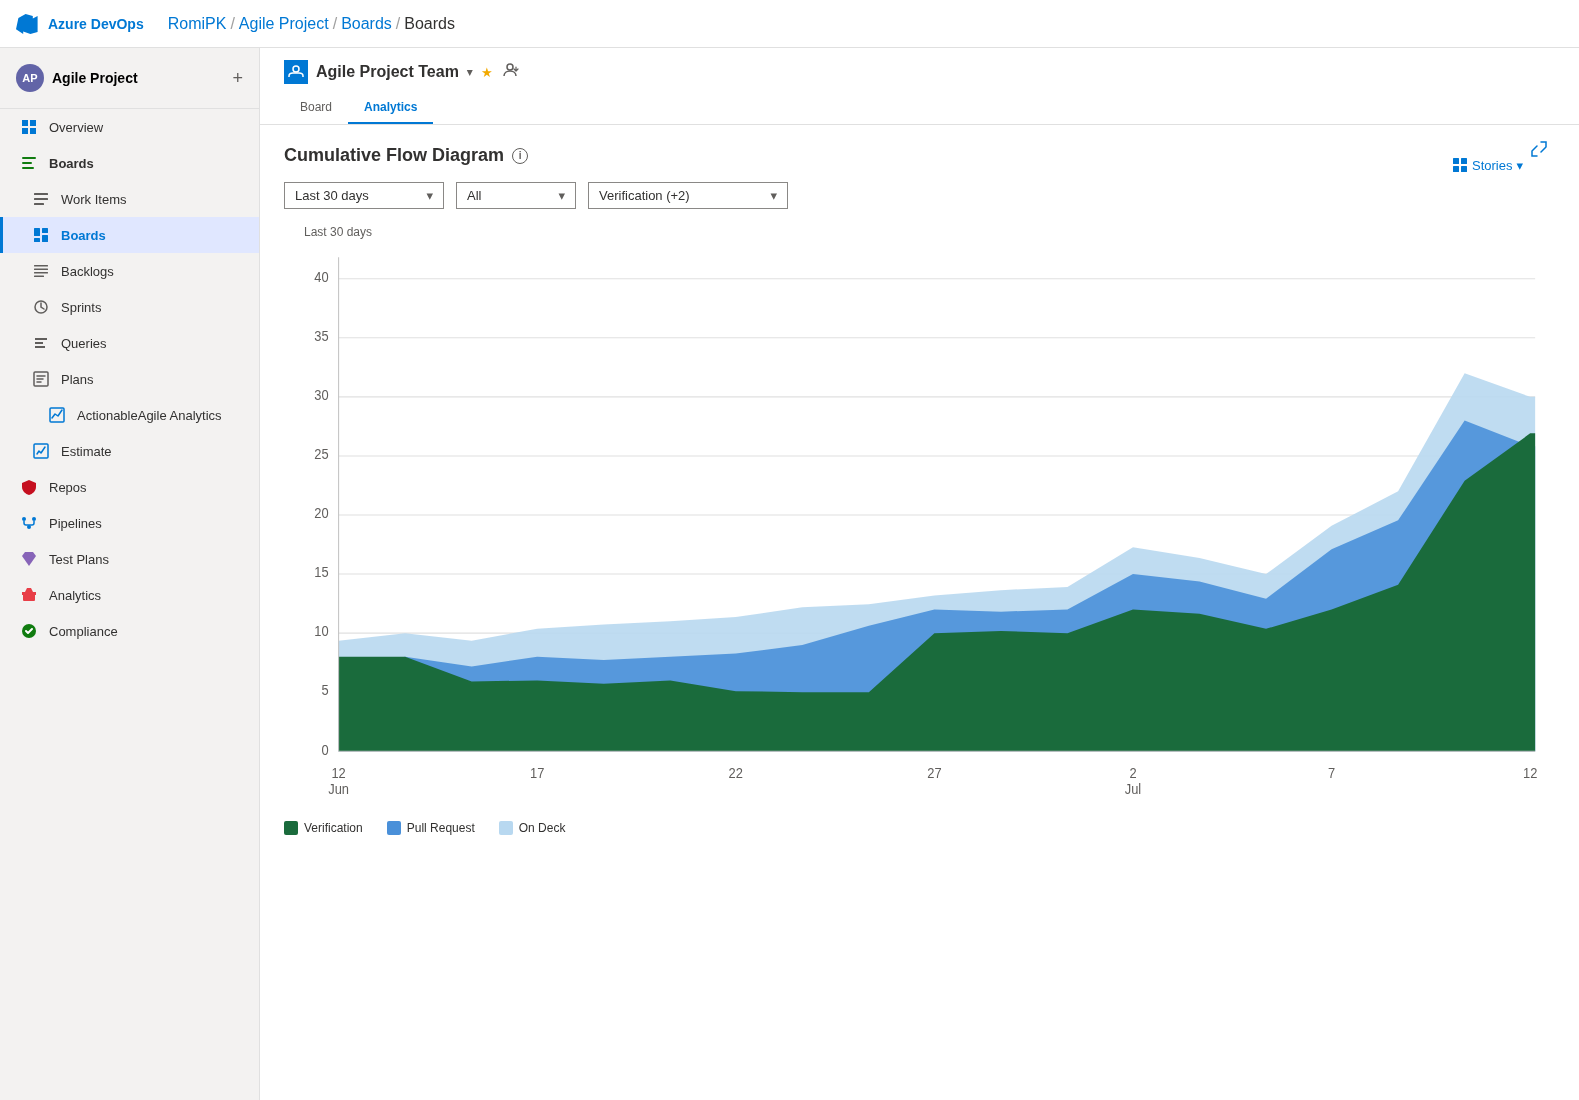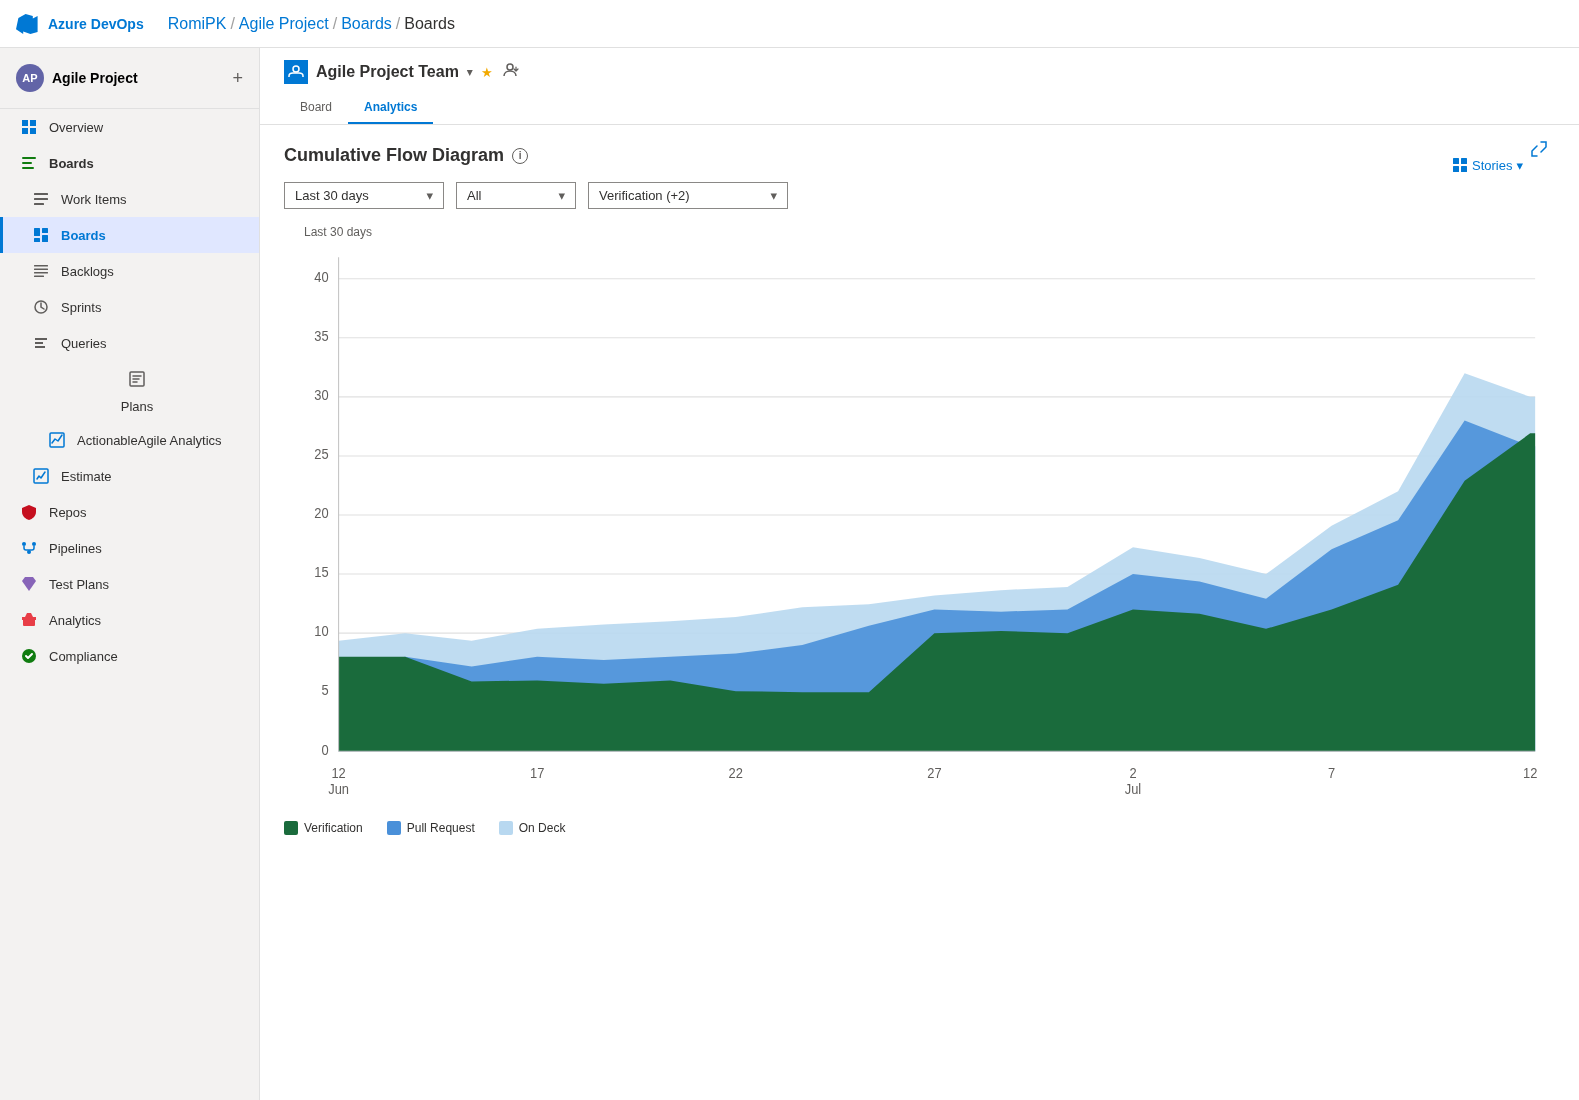--- a/index.html
+++ b/index.html
@@ -177,21 +177,21 @@
 
       <div class="nav-item" style="padding-left:28px;">
         <span class="icon">
           <svg width="16" height="16" viewBox="0 0 16 16">
               <path d="M2 3h12v2H2zm0 4h8v2H2zm0 4h10v2H2z" fill="#605e5c"></path>
             </svg>
         </span>
         <span>Queries</span>
       </div>
 
-      <div class="nav-item" style="padding-left:28px;flex-direction:column;">
+      <div class="nav-item" style="padding-left:28px;">
         <span class="icon">
           <svg width="16" height="16" viewBox="0 0 16 16">
               <rect x="1" y="1" width="14" height="14" rx="1" stroke="#605e5c" stroke-width="1.5" fill="none"></rect>
               <path d="M4 5h8M4 8h6M4 11h4" stroke="#605e5c" stroke-width="1.5" stroke-linecap="round"></path>
             </svg>
         </span>
         <span>Plans</span>
       </div>
 
       <div class="nav-item" style="padding-left:44px;">

